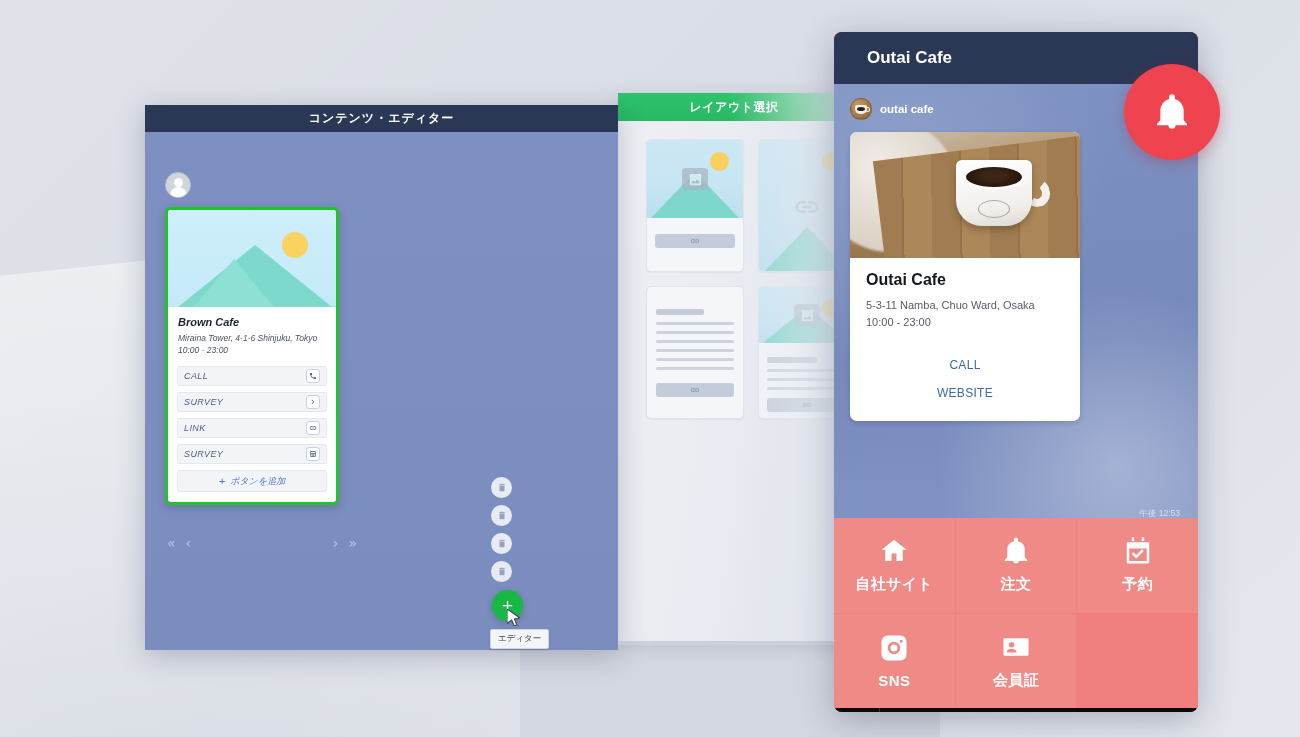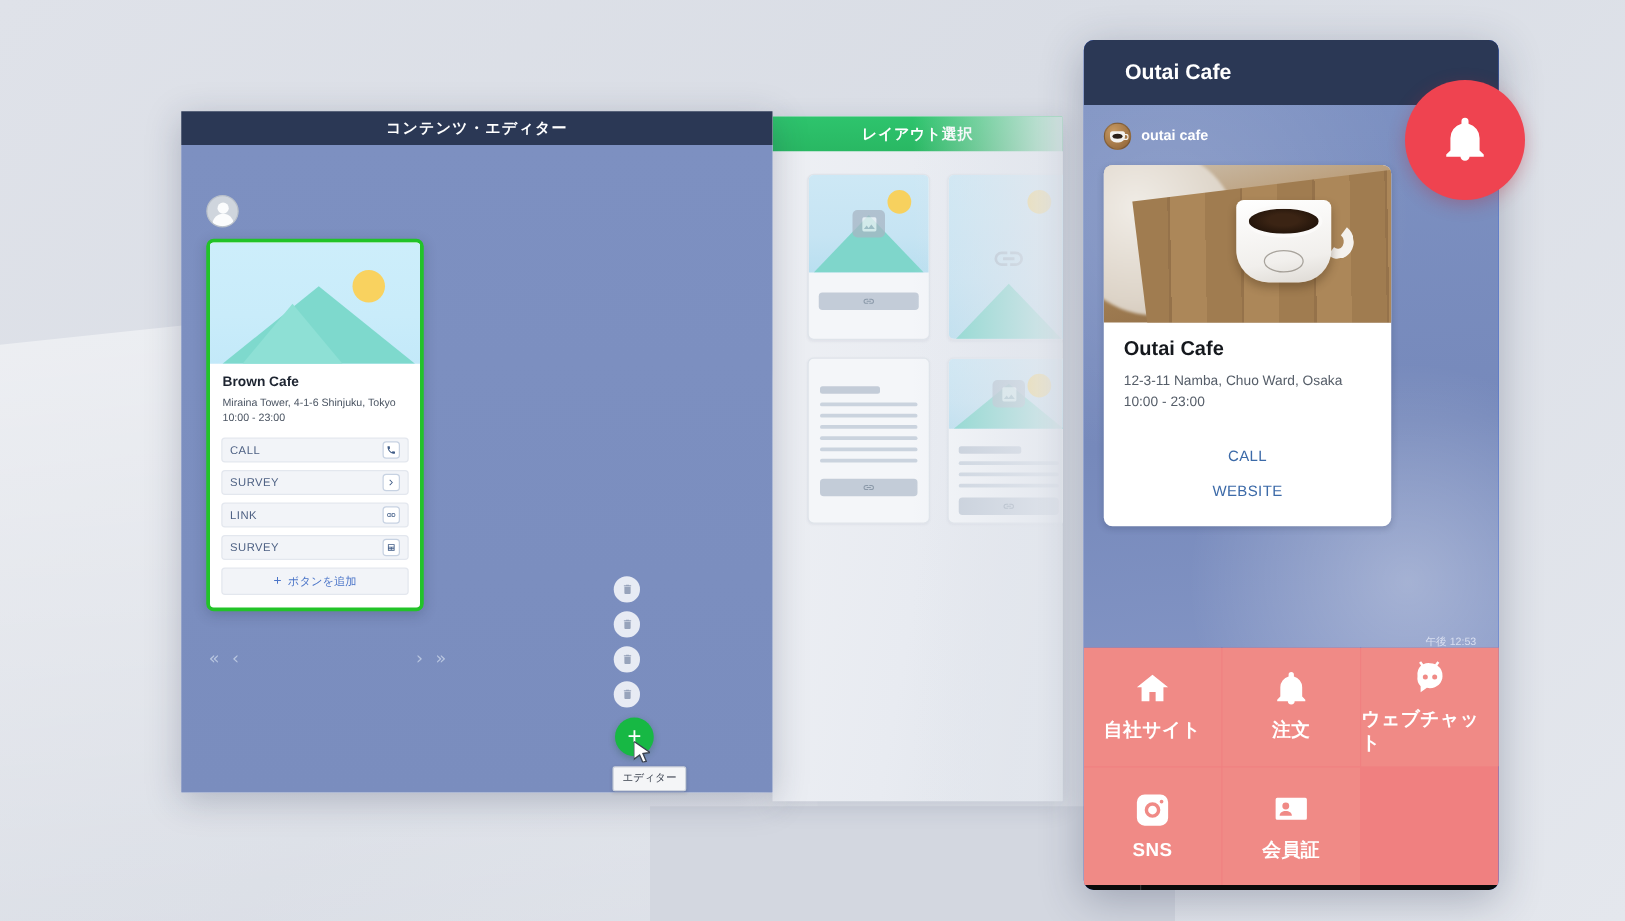--- a/index.html
+++ b/index.html
@@ -99,21 +99,21 @@
   .t-title { height: 6px; width: 62%; background: #c3ccd8; border-radius: 2px; margin: 10px 0 7px 0; }
   .t-line { height: 3px; background: #cad3de; border-radius: 2px; margin-bottom: 6px; }
   .fade-right {
     position: absolute; right: 0; top: 0; width: 120px; height: 100%;
     background: linear-gradient(90deg, rgba(232,235,241,0), rgba(226,230,237,.92));
     pointer-events: none;
   }
 
   
   .editor {
-    position: absolute; left: 145px; top: 89px;
+    position: absolute; left: 145px; top: 105px;
     width: 473px; height: 545px;
     box-shadow: 0 6px 26px rgba(35,45,75,.25);
   }
   .editor-header {
     height: 27px; background: #2b3855;
     color: #fff; font-size: 12px; font-weight: 700;
     display: flex; align-items: center; justify-content: center;
     letter-spacing: 1px;
   }
   .editor-body {
@@ -134,20 +134,21 @@
     background: #fbfcfd; position: absolute; top: 5px;
   }
   .ed-avatar .body {
     width: 17px; height: 10px; border-radius: 9px 9px 0 0;
     background: #fbfcfd; position: absolute; bottom: 0;
   }
 
   .card-wrap {
     position: absolute; left: 165px; top: 75px;
     transform: translateX(-145px);
+    font-style: italic;
   }
   .msg-card {
     width: 174px;
     background: #fff;
     border: 3px solid #22c328;
     border-radius: 6px;
     overflow: hidden;
     box-shadow: 0 3px 10px rgba(30,40,70,.22);
   }
   .card-img {
@@ -231,24 +232,24 @@
     display: flex; align-items: center; justify-content: space-between;
   }
   .pager-grp { display: flex; gap: 10px; }
   .pg {
     font-size: 14px; color: #b9c6e0; cursor: pointer; line-height: 1;
     font-family: "DejaVu Sans", sans-serif;
   }
 
   
   .phone {
-    position: absolute; left: 867px; top: 32px;
-    width: 332px; height: 680px;
+    position: absolute; left: 834px; top: 32px;
+    width: 364px; height: 680px;
     border-radius: 8px;
-    background: #1d4ed8;
+    background: #b91c1c;
     box-shadow: 0 8px 34px rgba(35,45,75,.3);
     overflow: hidden;
   }
   .ph-header {
     height: 52px; background: #2b3855;
     display: flex; align-items: center;
     padding-left: 33px;
     color: #fff; font-size: 17px; font-weight: 700;
   }
   .ph-chat {
@@ -591,21 +592,21 @@
 
     <div class="bubble">
       <div class="bub-img">
         <div class="plate"></div>
         <div class="board"></div>
         <div class="mug-handle"></div>
         <div class="mug"></div>
       </div>
       <div class="bub-body">
         <div class="bub-title">Outai Cafe</div>
-        <div class="bub-sub">12-3-11 Namba, Chuo Ward, Osaka</div>
+        <div class="bub-sub">5-3-11 Namba, Chuo Ward, Osaka</div>
         <div class="bub-sub">10:00 - 23:00</div>
       </div>
       <div class="bub-links">
         <div class="bub-link">CALL</div>
         <div class="bub-link">WEBSITE</div>
       </div>
     </div>
 
     <div class="ph-time">午後 12:53</div>
   </div>
@@ -619,27 +620,27 @@
       <span class="menu-label">自社サイト</span>
     </div>
 
     <div class="menu-cell">
       <svg viewBox="0 0 24 24">
           <path d="M12 22a2.2 2.2 0 0 0 2.2-2.2H9.8A2.2 2.2 0 0 0 12 22zm7-5v-6a7 7 0 0 0-5.3-6.8V3a1.7 1.7 0 1 0-3.4 0v1.2A7 7 0 0 0 5 11v6l-2 2v1h18v-1l-2-2z"></path>
         </svg>
       <span class="menu-label">注文</span>
     </div>
 
-
     <div class="menu-cell">
       <svg viewBox="0 0 24 24">
-          <path d="M6.3 4.3L5 2.6l1.3-1 1.4 1.9A8.7 8.7 0 0 1 12 2.8c1.2 0 2.3.2 3.3.7l1.4-1.9 1.3 1-1.3 1.7A8 8 0 0 1 20 11.2c0 4.2-3.6 7.6-8 7.6-.7 0-1.4-.1-2-.3L6 21.4v-3.8A7.6 7.6 0 0 1 4 11.2a8 8 0 0 1 2.3-6.9zM9 10a1.6 1.6 0 1 0 0 3.2A1.6 1.6 0 0 0 9 10zm6 0a1.6 1.6 0 1 0 0 3.2A1.6 1.6 0 0 0 15 10z"></path>
+          <path d="M7 1h2v3H7V1zm8 0h2v3h-2V1zM4 5h16a1 1 0 0 1 1 1v15a1 1 0 0 1-1 1H4a1 1 0 0 1-1-1V6a1 1 0 0 1 1-1zm1 5v10h14V10H5zm5.6 8L7 14.4l1.4-1.4 2.2 2.2 4.6-4.6 1.4 1.4-6 6z"></path>
         </svg>
-      <span class="menu-label">ウェブチャット</span>
-    </div>
+      <span class="menu-label">予約</span>
+    </div>
+
 
     <div class="menu-cell">
       <svg viewBox="0 0 24 24">
           <path d="M7 2h10a5 5 0 0 1 5 5v10a5 5 0 0 1-5 5H7a5 5 0 0 1-5-5V7a5 5 0 0 1 5-5zm5 5a5 5 0 1 0 0 10 5 5 0 0 0 0-10zm0 2.2a2.8 2.8 0 1 1 0 5.6 2.8 2.8 0 0 1 0-5.6zM17.8 5.4a1.2 1.2 0 1 0 0 2.4 1.2 1.2 0 0 0 0-2.4z"></path>
         </svg>
       <span class="menu-label">SNS</span>
     </div>
 
     <div class="menu-cell">
       <svg viewBox="0 0 24 24">

